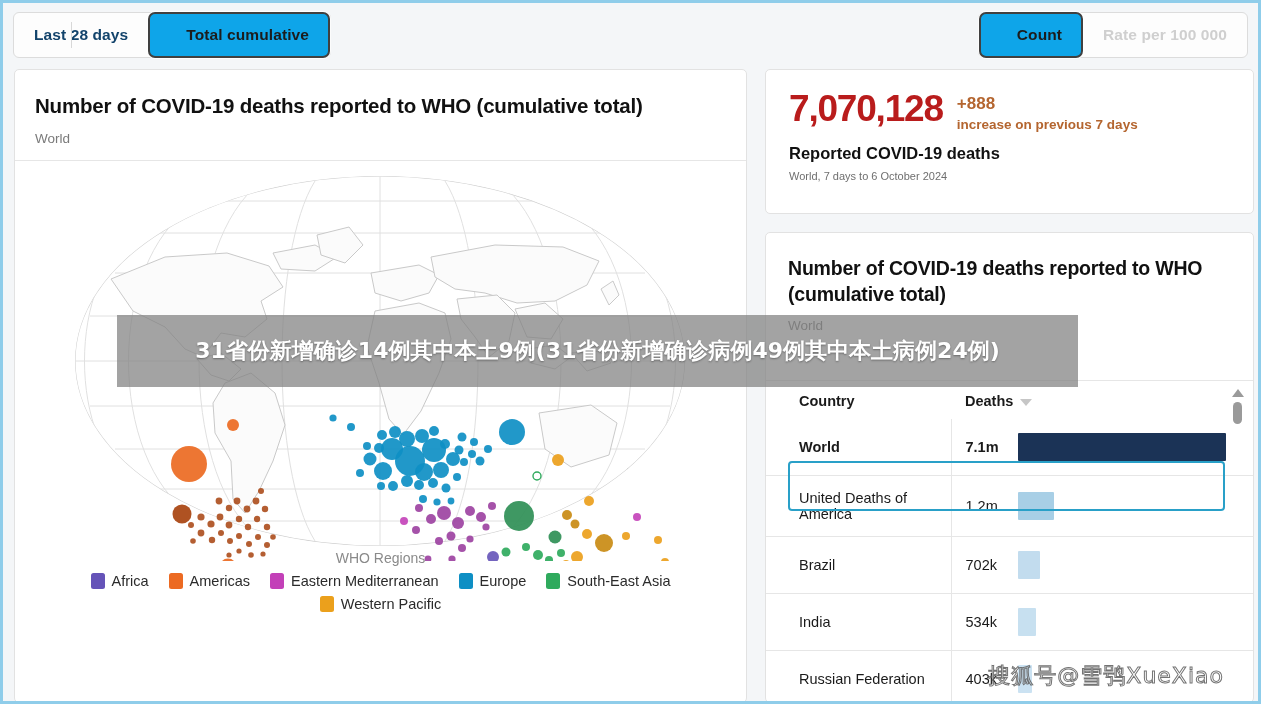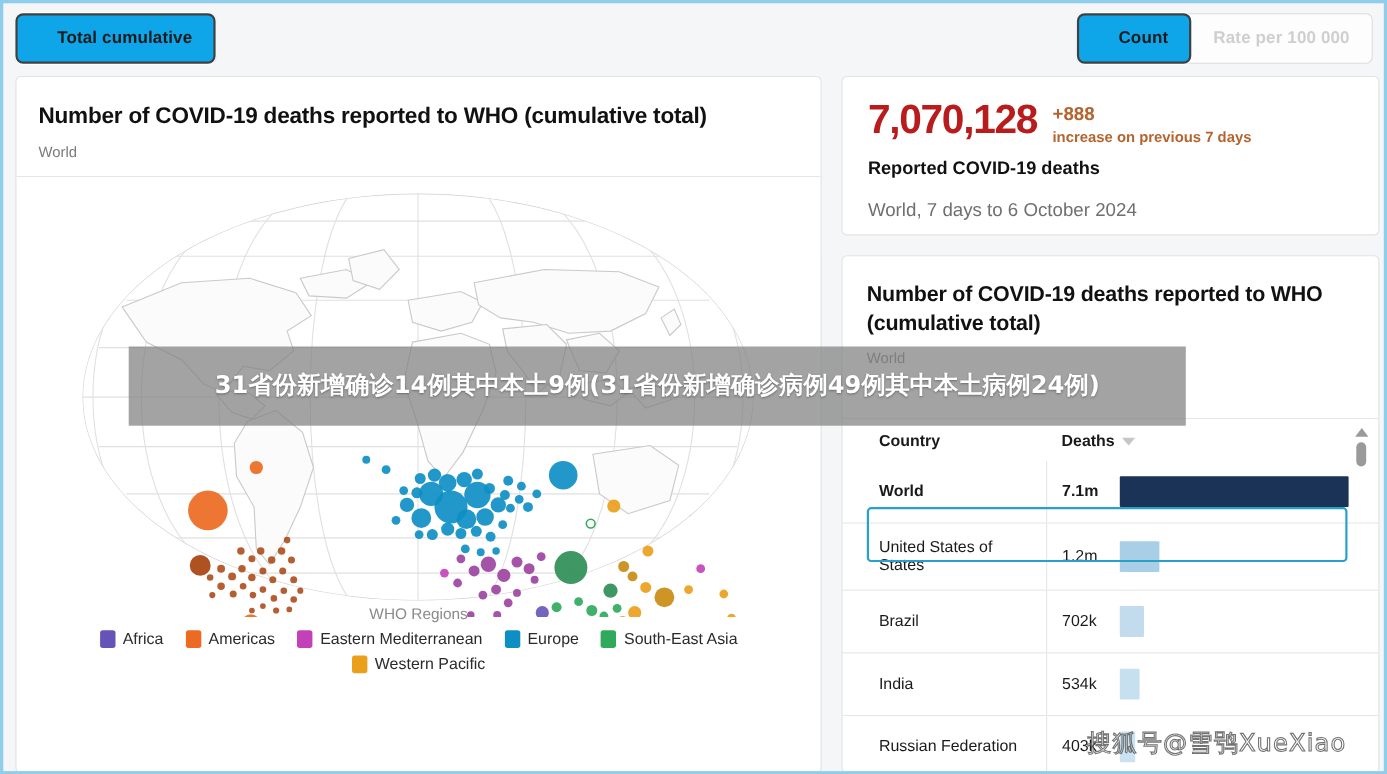--- a/index.html
+++ b/index.html
@@ -104,21 +104,21 @@
   #stat-card { left: 762px; top: 66px; width: 489px; height: 145px; padding: 20px 23px; }
   .stat-row { display: flex; align-items: flex-start; gap: 14px; }
   .stat-num {
     font-size: 37px; font-weight: bold; color: #b91c1c;
     letter-spacing: -1.2px; line-height: 1;
   }
   .stat-delta { padding-top: 4px; }
   .stat-delta-val { font-size: 17px; font-weight: bold; color: #b4652f; line-height: 1.2; }
   .stat-delta-txt { font-size: 13.5px; font-weight: bold; color: #b4652f; margin-top: 3px; }
   .stat-label { font-size: 16.5px; font-weight: bold; color: #111; margin-top: 12px; }
-  .stat-scope { font-size: 17px; color: #6f6f6f; margin-top: 18px; }
+  .stat-scope { font-size: 11px; color: #6f6f6f; margin-top: 7px; }
 
   #table-card { left: 762px; top: 229px; width: 489px; height: 471px; overflow: hidden; }
   .tbl-head { padding: 22px 22px 16px 22px; border-bottom: 1px solid #e6e6e6; min-height: 148px; }
   .tbl-title {
     font-size: 19.5px; font-weight: bold; color: #111;
     line-height: 1.35; letter-spacing: -.2px;
   }
   .tbl-sub { margin-top: 10px; font-size: 13.5px; color: #7a7a7a; }
 
   .tbl-area { position: relative; }
@@ -206,20 +206,21 @@
     white-space: nowrap;
   }
 </style>
 </head>
 <body>
 
 <div class="page">
 
   <div class="toolbar">
     <div class="seg-group">
+      <div class="seg divider-left">Last 28 days</div>
       <div class="seg active">Total cumulative</div>
     </div>
     <div class="seg-group">
       <div class="seg active">Count</div>
       <div class="seg muted">Rate per 100 000</div>
     </div>
   </div>
 
   <div class="card" id="map-card">
     <div class="map-head">
@@ -541,21 +542,21 @@
             <td>World</td>
             <td class="c2">
               <div class="bar-cell">
                 <span class="bar-val">7.1m</span>
                 <span class="bar" style="background:#1b3356;width:208px"></span>
               </div>
               <span class="sel-wrap"></span>
             </td>
           </tr>
           <tr>
-            <td>United States of States</td>
+            <td>United Deaths of America</td>
             <td class="c2">
               <div class="bar-cell">
                 <span class="bar-val">1.2m</span>
                 <span class="bar" style="background:#a8cfe6;width:36px"></span>
               </div>
             </td>
           </tr>
           <tr>
             <td>Brazil</td>
             <td class="c2">

